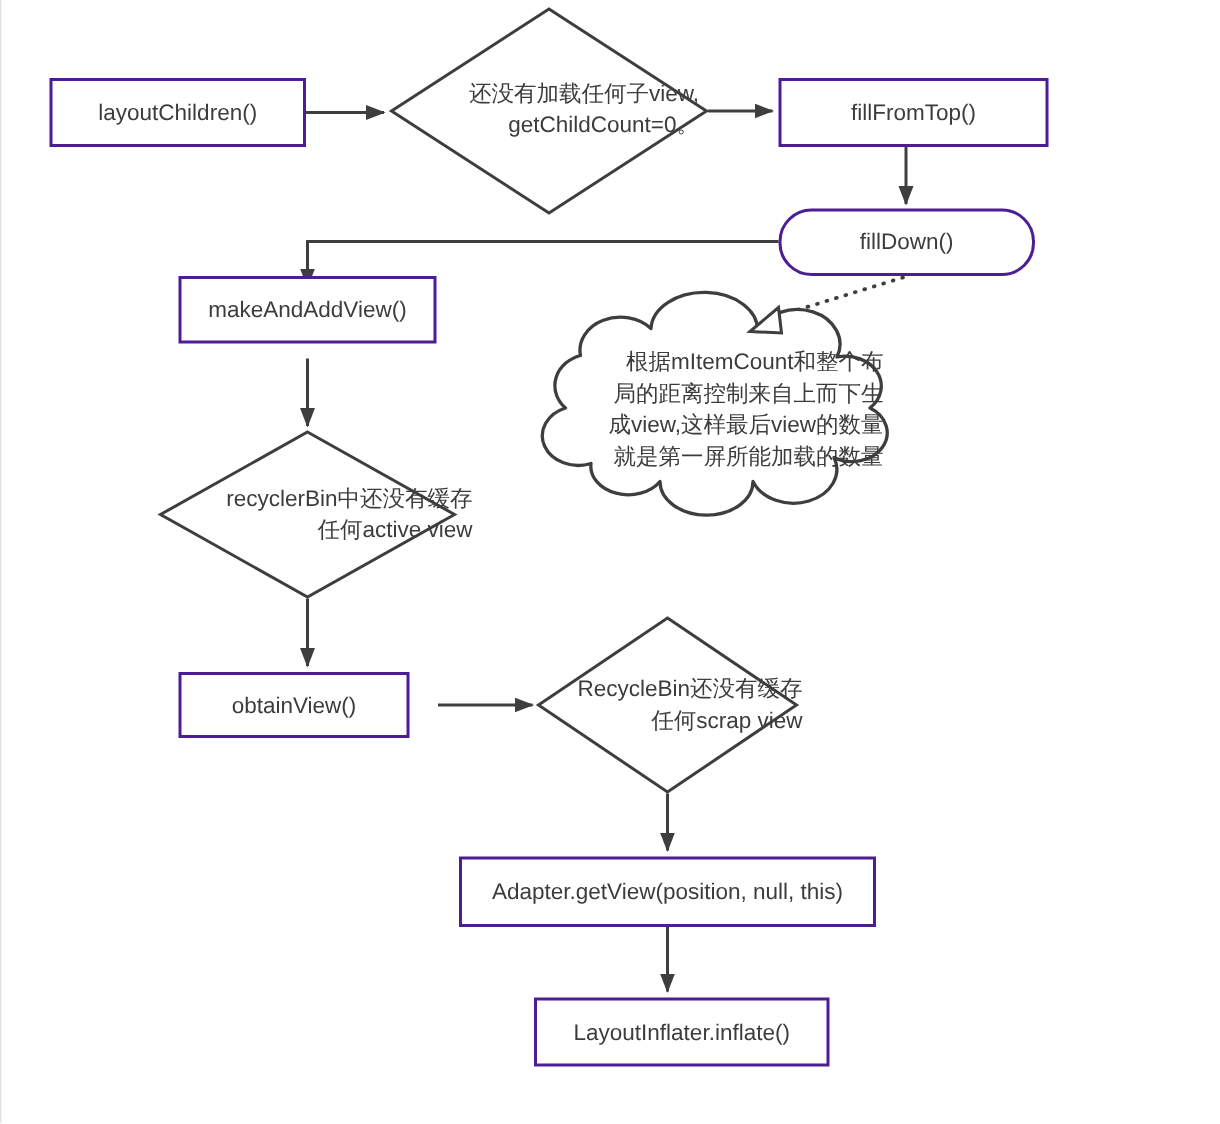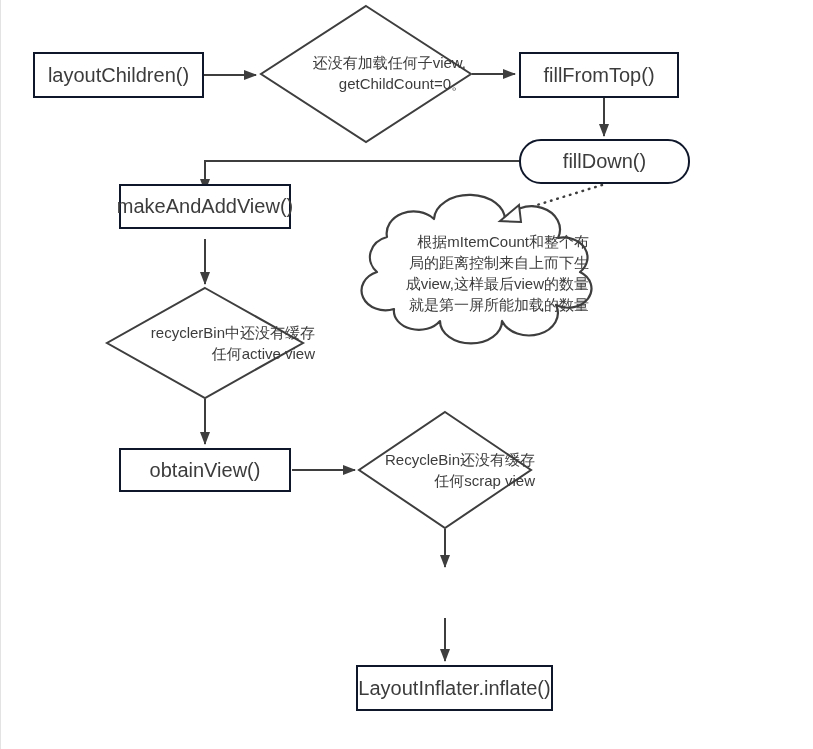--- a/index.html
+++ b/index.html
@@ -18,25 +18,25 @@
     color: #3c3c3c;
   }
   #wires {
     position: absolute;
     left: 0; top: 0;
     width: 813px; height: 749px;
   }
   .node {
     position: absolute;
     background: #ffffff;
-    border: 2px solid #0f172a;
+    border: 2px solid #4c1d95;
     display: flex;
     align-items: center;
     justify-content: center;
-    font-size: 20px;
+    font-size: 15px;
     color: #3c3c3c;
     box-sizing: border-box;
     text-align: center;
   }
   .shape-label {
     position: absolute;
     font-size: 15px;
     color: #3c3c3c;
     text-align: right;
     line-height: 21px;
@@ -81,28 +81,29 @@
              A 22,18 0 0 1 555,305
              A 27,21 0 0 1 501,321
              A 29,21 0 0 1 439,321
              A 25,19 0 0 1 393,309
              A 23,19 0 0 1 376,272 Z" fill="#ffffff" stroke="#3e3e3e" stroke-width="2.2" stroke-linejoin="round"></path>
     <polygon points="518,205 499,221 520,222" fill="#ffffff" stroke="#3e3e3e" stroke-width="2"></polygon>
   </svg>
 
   <div class="node" style="left:32px; top:52px; width:171px; height:46px;">layoutChildren()</div>
 
-  <div class="node" style="left:518px; top:52px; width:160px; height:46px;">fillFromTop()</div>
+  <div class="node" style="left:518px; top:52px; width:180px; height:46px;">fillFromTop()</div>
 
   <div class="node" style="left:518px; top:139px; width:171px; height:45px;border-radius:22px;">fillDown()</div>
 
   <div class="node" style="left:118px; top:184px; width:172px; height:45px;">makeAndAddView()</div>
 
-  <div class="node" style="left:118px; top:448px; width:172px; height:44px;">obtainView()</div>
+  <div class="node" style="left:118px; top:448px; width:154px; height:44px;">obtainView()</div>
 
+  <div class="node" style="left:305px; top:571px; width:278px; height:47px;">Adapter.getView(position, null, this)</div>
 
   <div class="node" style="left:355px; top:665px; width:197px; height:46px;">LayoutInflater.inflate()</div>
 
   <div class="shape-label" style="left:265px; top:52px; width:200px;">还没有加载任何子view,
 getChildCount=0。</div>
 
   <div class="shape-label" style="left:94px; top:322px; width:220px;">recyclerBin中还没有缓存
 任何active view</div>
 
   <div class="shape-label" style="left:354px; top:449px; width:180px;">RecycleBin还没有缓存

